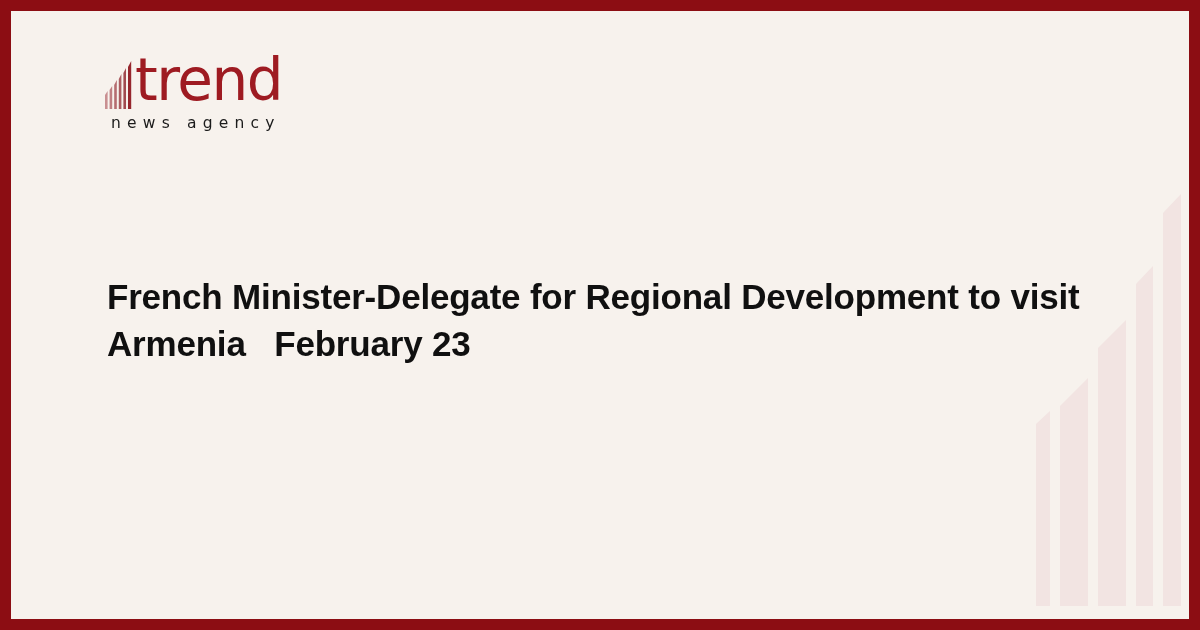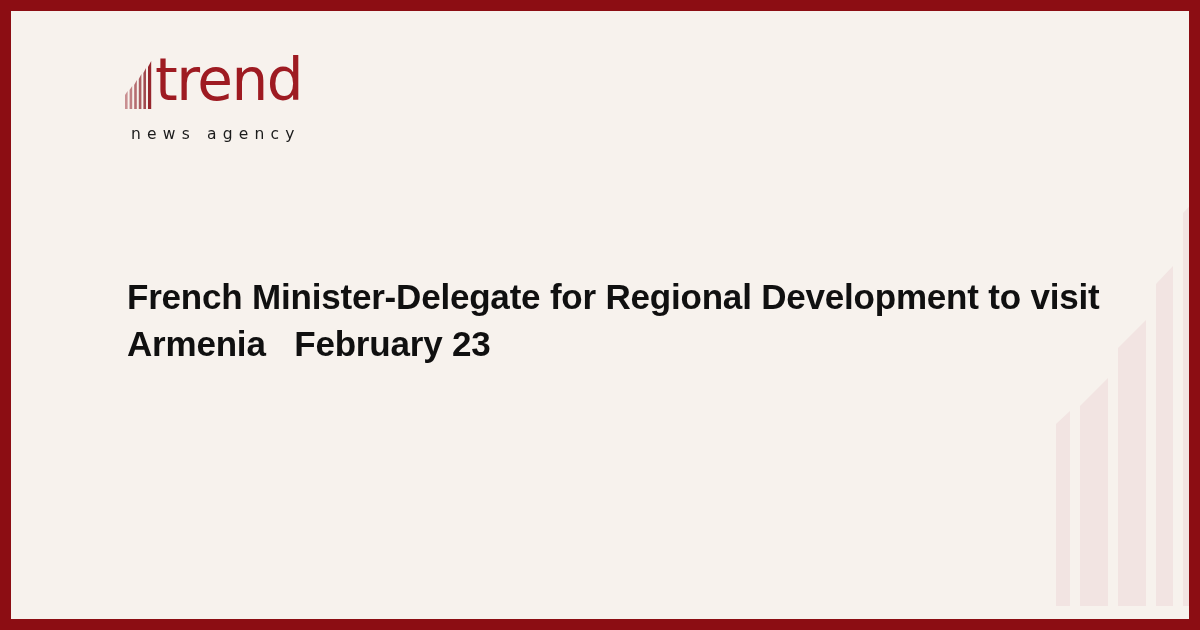--- a/index.html
+++ b/index.html
@@ -23,21 +23,20 @@
     box-sizing: border-box;
     border: 11px solid #8c0d13;
     background: #f7f2ed;
     overflow: hidden;
   }
   .canvas {
     position: absolute;
     inset: 0;
     background: #f7f2ed;
     overflow: hidden;
-    margin-left: 20px;
   }
 
   
   .watermark {
     position: absolute;
     left: 1025px;
     top: 155px;
     width: 145px;
     height: 440px;
     pointer-events: none;
@@ -80,21 +79,21 @@
     font-size: 58px;
     font-weight: 400;
     color: #9e1b22;
     letter-spacing: -1.5px;
     line-height: 62px;
     white-space: nowrap;
   }
   .logo-sub {
     position: absolute;
     left: 6px;
-    top: 72px;
+    top: 61px;
     font-family: "DejaVu Sans", sans-serif;
     font-size: 15.5px;
     font-weight: 400;
     color: #1b1b1b;
     letter-spacing: 6.2px;
     white-space: nowrap;
   }
 
   
   .headline {

